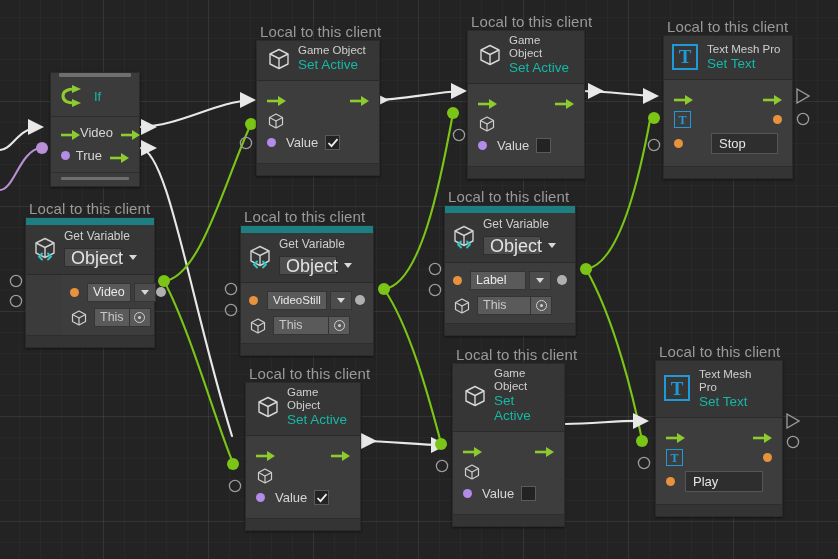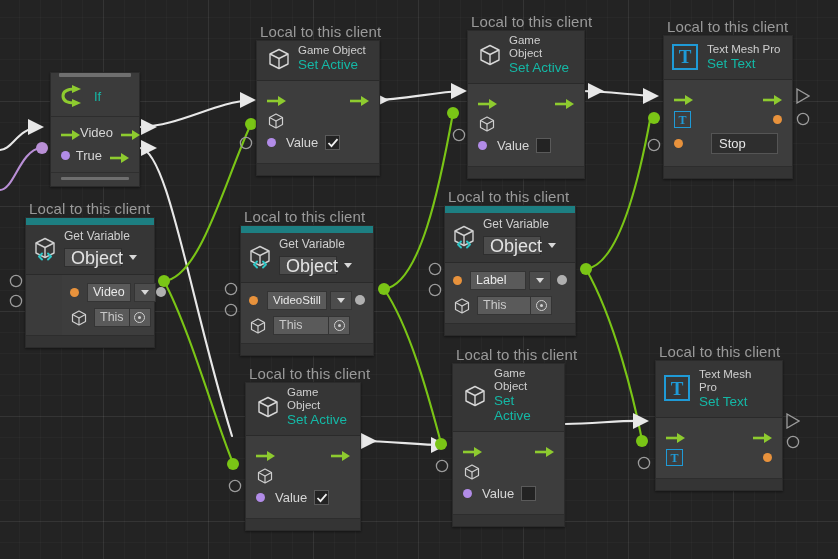--- a/index.html
+++ b/index.html
@@ -679,20 +679,24 @@
                 <path d="M0 6 H12" stroke="#8ecb2f" stroke-width="2.6"></path>
                 <polygon points="11,1 19,6 11,11" fill="#8ecb2f"></polygon>
               </svg>
           </span>
         </div>
         <div class="row">
           <span class="tmp-small">T</span>
           <span class="spacer"></span>
           <span class="dot-o"></span>
         </div>
+        <div class="row" style="height:26px;">
+          <span class="dot-o"></span>
+          <span class="txtinput" style="margin-left:10px;width:78px;">Play</span>
+        </div>
       </div>
       <div class="nfoot"></div>
     </div>
   </div>
 
   <div class="pm" style="left:786px;top:413px;">
     <svg width="14" height="16" viewBox="0 0 14 16">
         <polygon points="1,1 13,8 1,15" fill="none" stroke="#9c9c9c" stroke-width="1.3"></polygon>
       </svg>
   </div>

